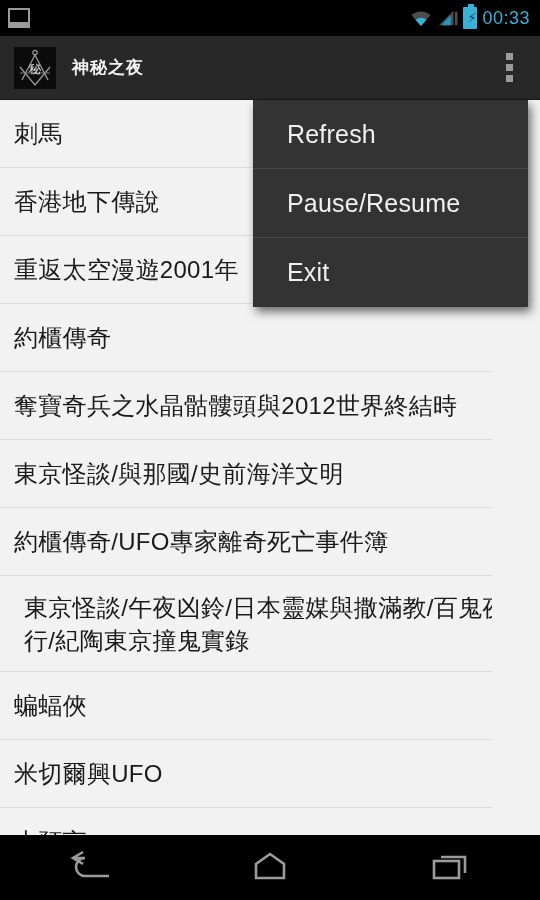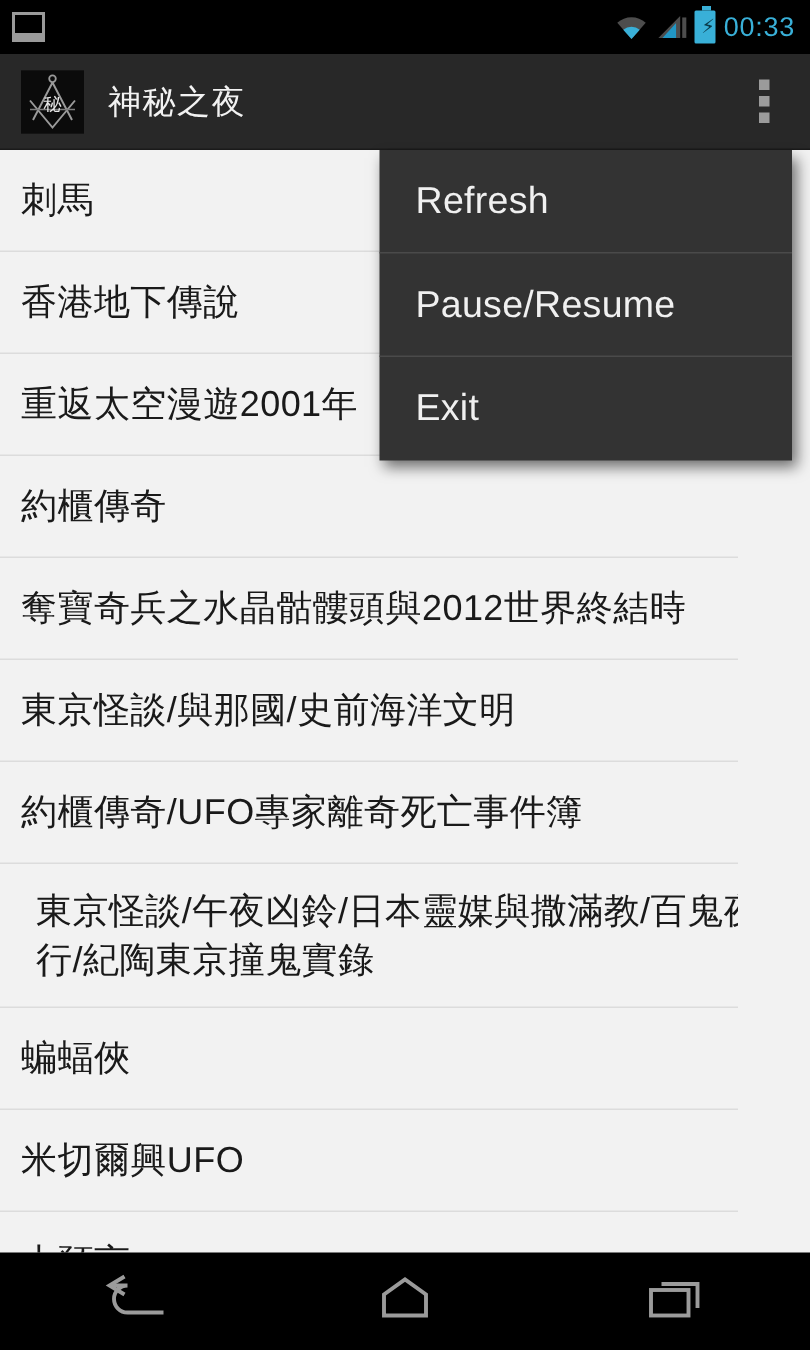--- a/index.html
+++ b/index.html
@@ -81,24 +81,24 @@
   }
   #app-icon {
     width: 42px; height: 42px;
     background: #0b0b0b;
     position: relative;
     flex: 0 0 auto;
   }
   #app-icon svg { display:block; }
   #app-title {
     color: #f2f2f2;
-    font-size: 22px;
+    font-size: 17px;
     margin-left: 16px;
     letter-spacing: 1px;
-    font-weight: 400;
+    font-weight: 700;
   }
   #overflow-button {
     margin-left: auto; margin-right: 14px;
     width: 34px; height: 48px;
     display: flex; flex-direction: column;
     align-items: center; justify-content: center; gap: 4px;
   }
   #overflow-button span {
     display: block; width: 7px; height: 7px;
     background: #9b9b9b;
@@ -130,21 +130,21 @@
     position: absolute;
     top: 100px; left: 253px;
     width: 275px;
     background: #333333;
     box-shadow: 3px 5px 9px rgba(0,0,0,0.55);
     z-index: 30;
   }
   .menu-item {
     height: 69px;
     display: flex; align-items: center;
-    padding-left: 24px;
+    padding-left: 34px;
     color: #f0f0f0;
     font-size: 25px;
     border-bottom: 1px solid #4a4a4a;
     letter-spacing: 0.2px;
   }
   .menu-item:last-child { border-bottom: none; }
 
   
   #nav-bar {
     position: absolute; bottom: 0; left: 0;

